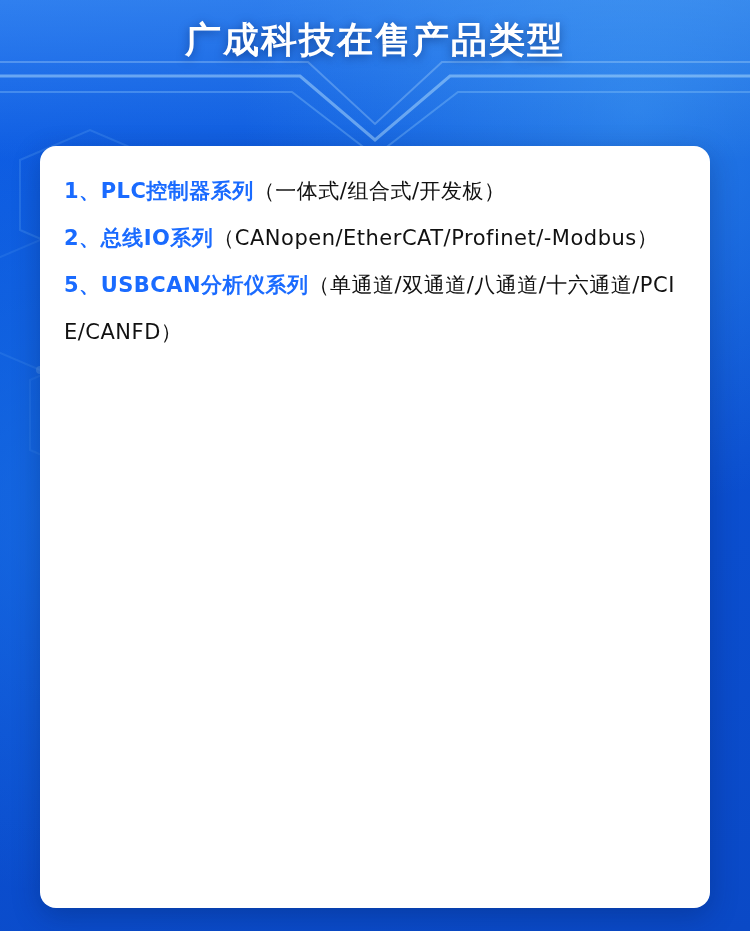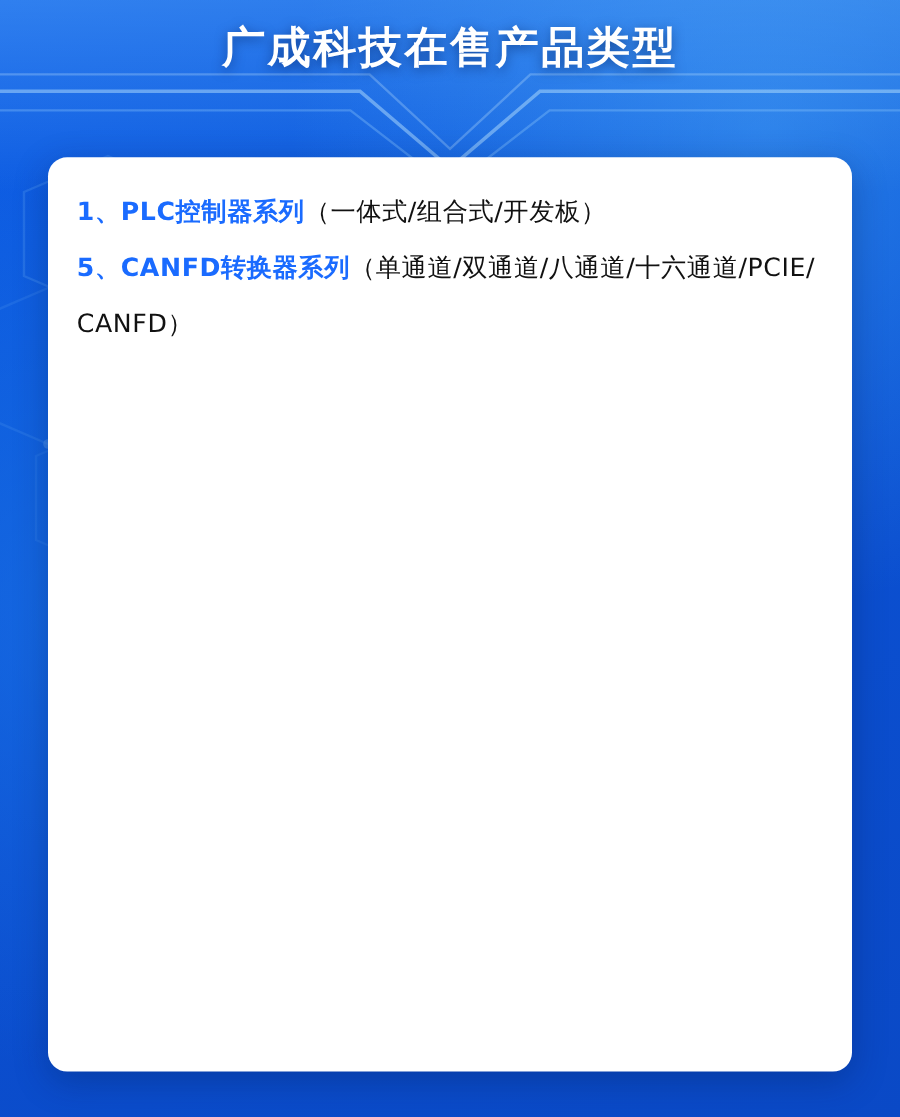--- a/index.html
+++ b/index.html
@@ -62,21 +62,21 @@
     color: #ffffff;
     letter-spacing: 2px;
     text-shadow: 0 2px 10px rgba(0,30,90,0.55);
     font-family: "DejaVu Sans", "Liberation Sans", sans-serif;
   }
 
   
   .card {
     position: absolute;
     left: 40px;
-    top: 131px;
+    top: 146px;
     width: 670px;
     height: 762px;
     background: #ffffff;
     border-radius: 16px;
     box-shadow: 0 8px 28px rgba(0, 25, 80, 0.30);
     padding: 22px 24px 20px 24px;
     box-sizing: border-box;
   }
   .list {
     margin: 0;
@@ -129,25 +129,28 @@
     <div class="title">广成科技在售产品类型</div>
   </div>
 
   <div class="card">
     <ul class="list">
 
       <li class="item">
         <span class="num">1、</span><span class="name">PLC控制器系列</span><span class="detail">（一体式/组合式/开发板）</span>
       </li>
 
+      <li class="item">
+        <span class="num">2、</span><span class="name">总线IO系列</span><span class="detail">（CANopen/EtherCAT/Profinet/-Modbus）</span>
+      </li>
 
 
 
       <li class="item">
-        <span class="num">5、</span><span class="name">CANFD转换器系列</span><span class="detail">（单通道/双通道/八通道/十六通道/PCIE/CANFD）</span>
+        <span class="num">5、</span><span class="name">USBCAN分析仪系列</span><span class="detail">（单通道/双通道/八通道/十六通道/PCIE/CANFD）</span>
       </li>
 
 
 
 
 
     </ul>
   </div>
 
 </div>

